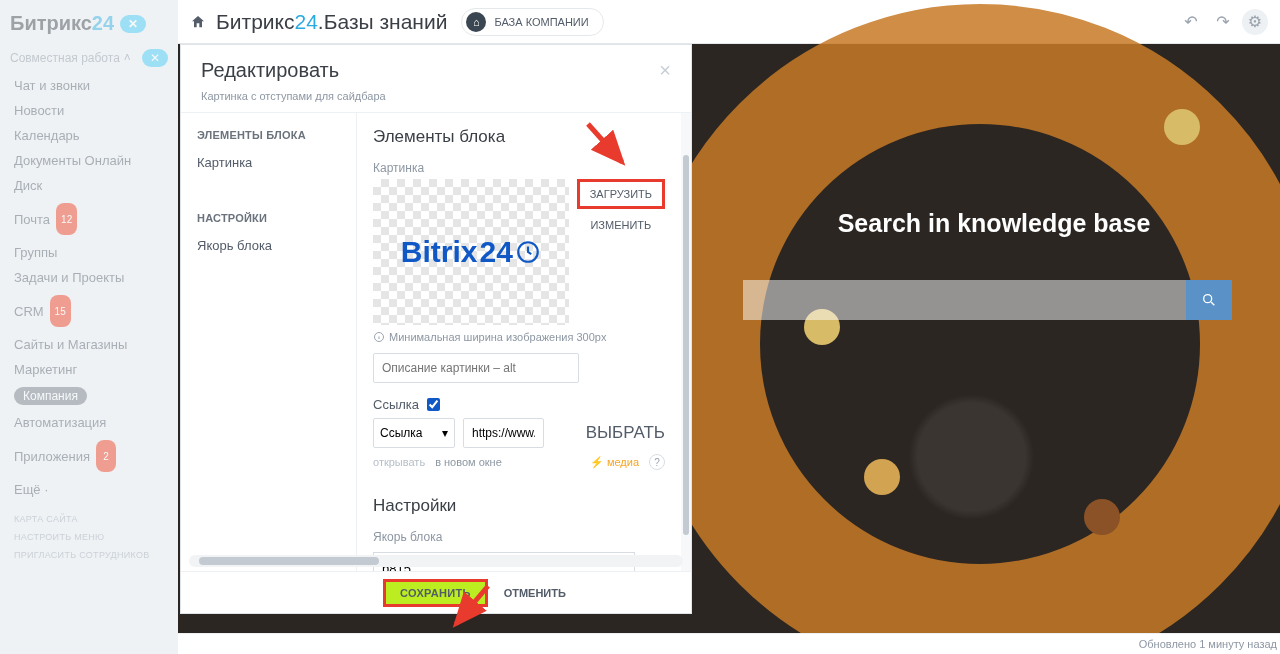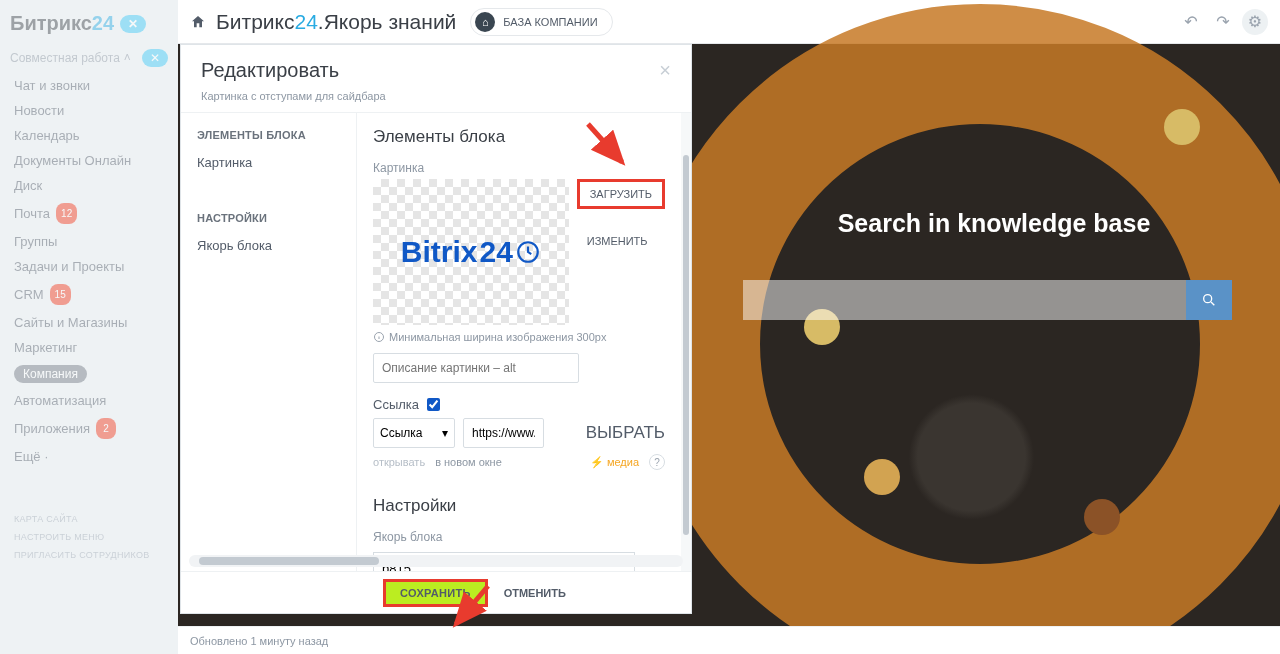--- a/index.html
+++ b/index.html
@@ -9,21 +9,21 @@
 
 
 .sidebar { position: absolute; left: 0; top: 0; width: 178px; height: 654px; background: #eef2f4; padding-top: 8px; }
 .logo-row { display: flex; align-items: center; padding: 4px 10px 8px 10px; font-size: 20px; font-weight: 600; color: #3a4047; }
 .logo-accent { color: #29abe2; }
 .pill { display: inline-flex; align-items: center; justify-content: center; width: 26px; height: 18px; border-radius: 10px; background: #3bc8f5; color: #fff; font-size: 12px; margin-left: 6px; }
 .sect-title { display: flex; align-items: center; padding: 6px 10px; font-size: 12px; color: #8d97a3; }
 .sect-title .pill { background: #3bc8f5; }
 .nav-item { display: flex; align-items: center; padding: 5px 10px 5px 14px; font-size: 13px; color: #535c69; cursor: pointer; }
 .nav-item.active .chip { background: #717983; color: #fff; border-radius: 10px; padding: 2px 9px; font-size: 12px; }
-.badge { display: inline-flex; align-items: center; justify-content: center; min-width: 20px; height: 21px; border-radius: 8px; background: #f1361a; color: #fff; font-size: 10px; padding: 0 5px; margin-left: 6px; }
+.badge { display: inline-flex; align-items: center; justify-content: center; min-width: 20px; height: 32px; border-radius: 8px; background: #f1361a; color: #fff; font-size: 10px; padding: 0 5px; margin-left: 6px; }
 .footer-links { position: absolute; bottom: 90px; left: 0; width: 178px; padding: 0 10px; }
 .footer-link { display: block; font-size: 9px; color: #9ea8b4; padding: 4px 4px; letter-spacing: .3px; }
 
 
 .header { position: absolute; left: 178px; top: 0; right: 0; height: 44px; background: #fff; display: flex; align-items: center; padding: 0 12px; border-bottom: 1px solid #e5e8eb; }
 .home-ic { width: 16px; height: 16px; color: #535c69; margin-right: 10px; }
 .title { font-size: 21px; font-weight: 400; color: #3a3f46; }
 .title .accent { color: #29abe2; }
 .title .thin { font-weight: 300; }
 .chip-btn { margin-left: 14px; height: 28px; display: inline-flex; align-items: center; background: #fff; border: 1px solid #e5e8eb; border-radius: 14px; padding: 0 14px 0 4px; font-size: 11px; color: #535c69; }
@@ -35,21 +35,21 @@
 
 .canvas { position: absolute; left: 178px; top: 44px; right: 0; bottom: 20px; background: radial-gradient(circle at 40% 40%, #3a3733 6%, transparent 7%),
                                    radial-gradient(circle at 72% 70%, #3a3530 6%, transparent 7%),
                                    #2b2622; }
 .canvas .ring { position: absolute; right: -40px; top: -40px; width: 680px; height: 680px; border: 120px solid #c77a26; border-radius: 50%; opacity: .85; filter: blur(.4px); }
 .canvas .ring::after{content:"";position:absolute;left:10%;top:42%;width:36px;height:36px;border-radius:50%;background:#f5d573;box-shadow: 360px -200px 0 0 #f5d573, 60px 150px 0 0 #f0b95a, 280px 190px 0 0 #9c5a28;}
 .search-title { position: absolute; left: 580px; right: 50px; top: 165px; text-align: center; color: #fff; font-size: 25px; font-weight: 600; }
 .search-bar { position: absolute; left: 565px; right: 48px; top: 236px; height: 40px; background: rgba(255,255,255,.5); display: flex; }
 .search-bar .sbtn { width: 46px; height: 40px; background: #5a92c7; display: inline-flex; align-items: center; justify-content: center; margin-left: auto; }
 
-.status-bar { position: absolute; left: 178px; right: 0; bottom: 0; height: 28px; background: #fff; display: flex; align-items: center; padding: 0 12px; font-size: 11px; color: #8d97a3; border-top:1px solid #eef1f3;}
+.status-bar { position: absolute; left: 178px; right: 0; bottom: 0; height: 21px; background: #fff; display: flex; align-items: center; justify-content: flex-end; padding: 0 3px; font-size: 11px; color: #8d97a3; border-top:1px solid #eef1f3;}
 
 
 .modal { position: absolute; left: 180px; top: 44px; width: 512px; height: 570px; background: #fff; border: 1px solid #dfe4e8; display: flex; flex-direction: column; }
 .modal-head { padding: 14px 20px 8px 20px; display:flex; }
 .modal-head .close { margin-left:auto; color:#c7ced5; font-size:20px; cursor:pointer;}
 .modal-title { font-size: 20px; font-weight: 300; color: #3a3f46; }
 .modal-sub { font-size: 11px; color: #8d97a3; padding: 0 20px 10px; }
 .modal-body { flex: 1; display: flex; overflow: hidden; border-top: 1px solid #eef1f3; position: relative; }
 .m-left { width: 176px; border-right: 1px solid #eef1f3; padding: 16px 16px; }
 .m-sec { font-size: 11px; font-weight: 700; color: #6a727c; letter-spacing: .2px; margin-bottom: 10px; }
@@ -61,21 +61,21 @@
   linear-gradient(45deg,#e5e5e5 25%,transparent 25%),
   linear-gradient(-45deg,#e5e5e5 25%,transparent 25%),
   linear-gradient(45deg,transparent 75%,#e5e5e5 75%),
   linear-gradient(-45deg,transparent 75%,#e5e5e5 75%);
   background-size: 16px 16px; background-position: 0 0,0 8px,8px -8px,-8px 0; background-color:#fff;
   display:flex;align-items:center;justify-content:center; }
 .checker .brand { font-size: 30px; font-weight: 700; color: #1058c6; display:flex;align-items:center;gap:2px;}
 .checker .brand .n{color:#1058c6;}
 .checker .brand svg{width:26px;height:26px;}
 .imgzone { display:flex; gap:0; align-items:flex-start; }
-.imgbtns { margin-left: 8px; display:flex;flex-direction:column;gap:20px;}
+.imgbtns { margin-left: 8px; display:flex;flex-direction:column;gap:4px;align-items:center;}
 .ibtn { font-size: 11px; color:#535c69; padding:6px 10px; cursor:pointer; }
 .ibtn.framed { border: 3px solid #e83b2e; background:#fff; }
 .hint { font-size: 11px; color: #8d97a3; margin-top:6px; display:flex;align-items:center;gap:4px;}
 .hint svg{width:12px;height:12px;}
 .txt-input { width: 206px; height: 30px; border: 1px solid #d7dde2; border-radius: 2px; font-size: 12px; color:#8d97a3; padding: 0 8px; margin-top:10px; }
 .row { display:flex; align-items:center; gap:8px; margin-top:14px; }
 .row .lbl2 { font-size: 13px; color:#535c69; }
 .chk { accent-color:#1058c6; }
 .sel { width: 82px; height: 30px; border:1px solid #d7dde2; border-radius:2px; font-size:12px; padding:0 6px; display:flex;align-items:center;justify-content:space-between;}
 .url-input { flex:1; height:30px; border:1px solid #d7dde2; border-radius:2px; font-size:12px; padding:0 8px; min-width:0;}
@@ -174,21 +174,21 @@
       <span class="footer-link">ПРИГЛАСИТЬ СОТРУДНИКОВ</span>
     </div>
   </aside>
   <div class="dim"></div>
 
   <header class="header">
     <svg class="home-ic" viewBox="0 0 24 24" fill="currentColor">
         <path d="M12 3l9 8h-3v9h-4v-6H10v6H6v-9H3z"></path>
       </svg>
     <span class="title">
-      <span>Битрикс</span><span class="accent">24</span><span class="thin">.Якорь знаний</span>
+      <span>Битрикс</span><span class="accent">24</span><span class="thin">.Базы знаний</span>
     </span>
     <span class="chip-btn">
       <span class="dot">⌂</span>
       <span>БАЗА КОМПАНИИ</span>
     </span>
     <div class="hdr-right">
       <span class="hdr-ic">↶</span>
       <span class="hdr-ic">↷</span>
       <span class="hdr-ic gear">⚙</span>
     </div>

